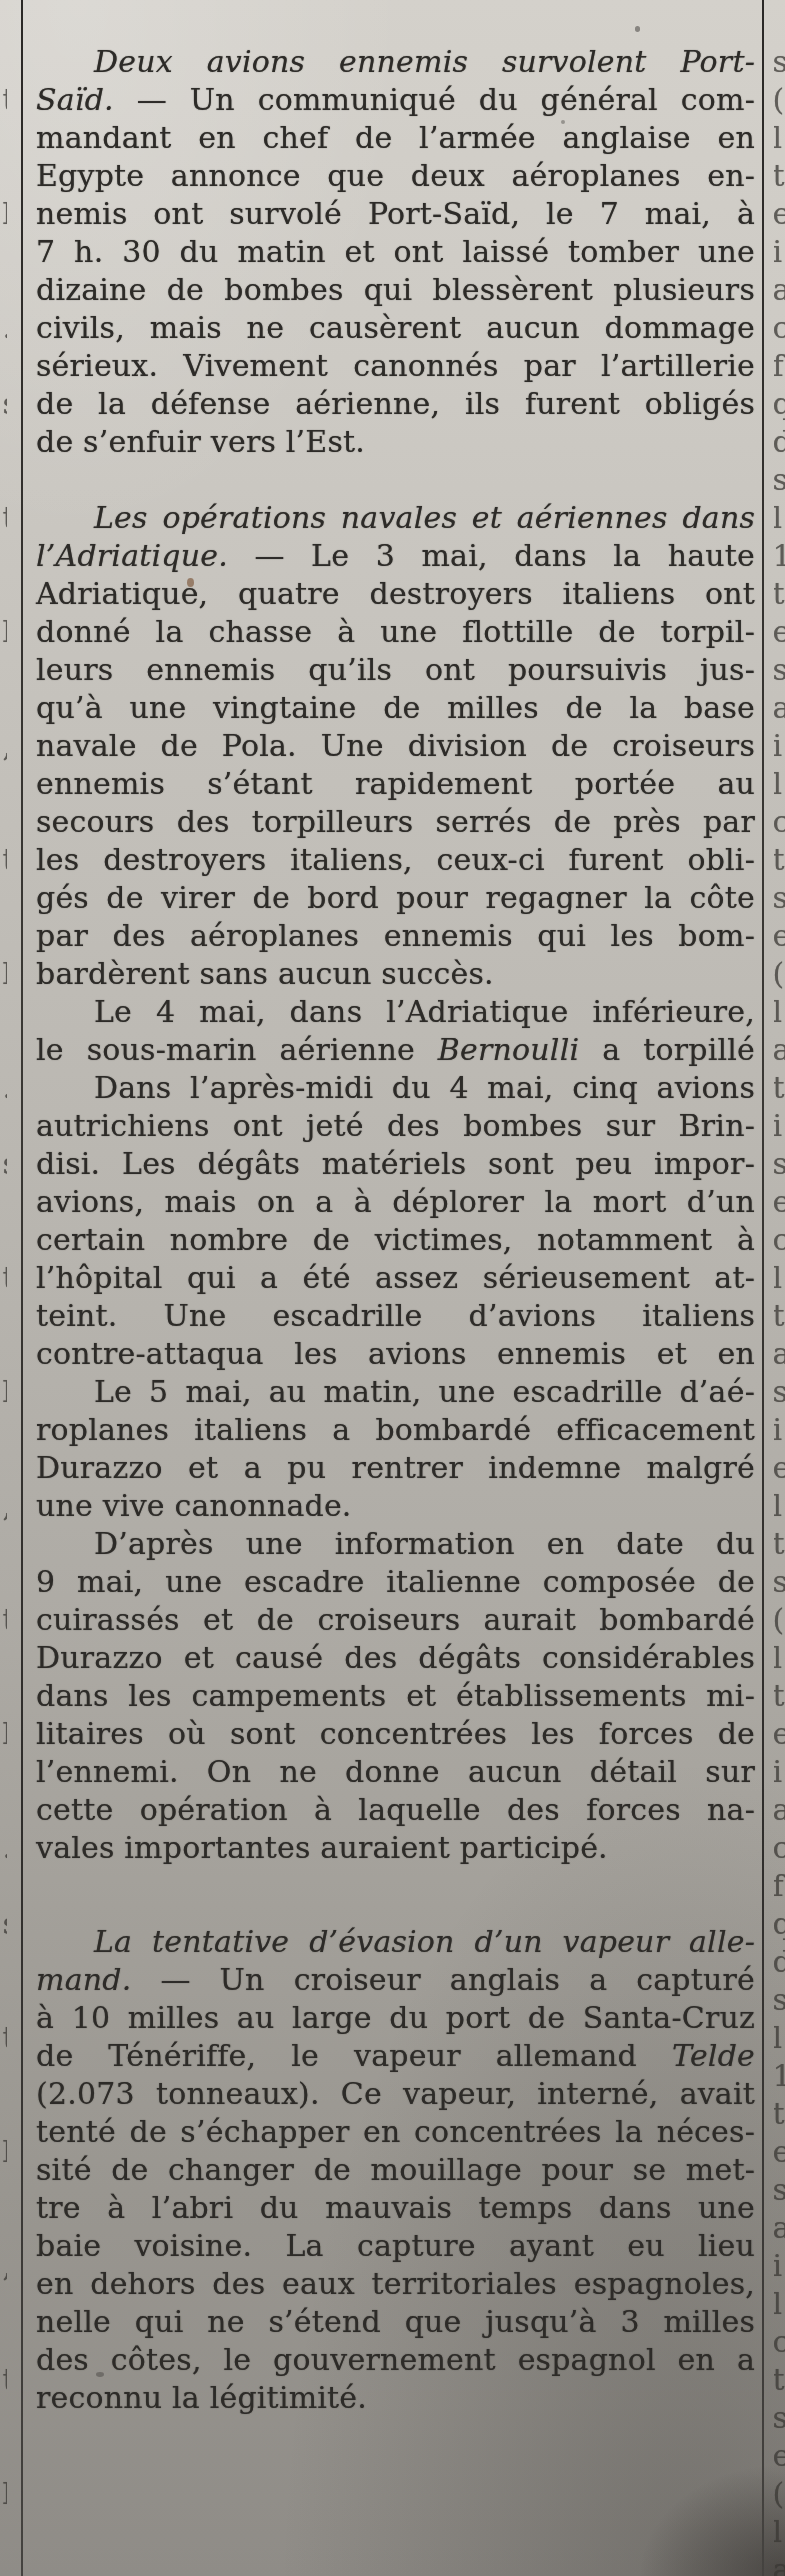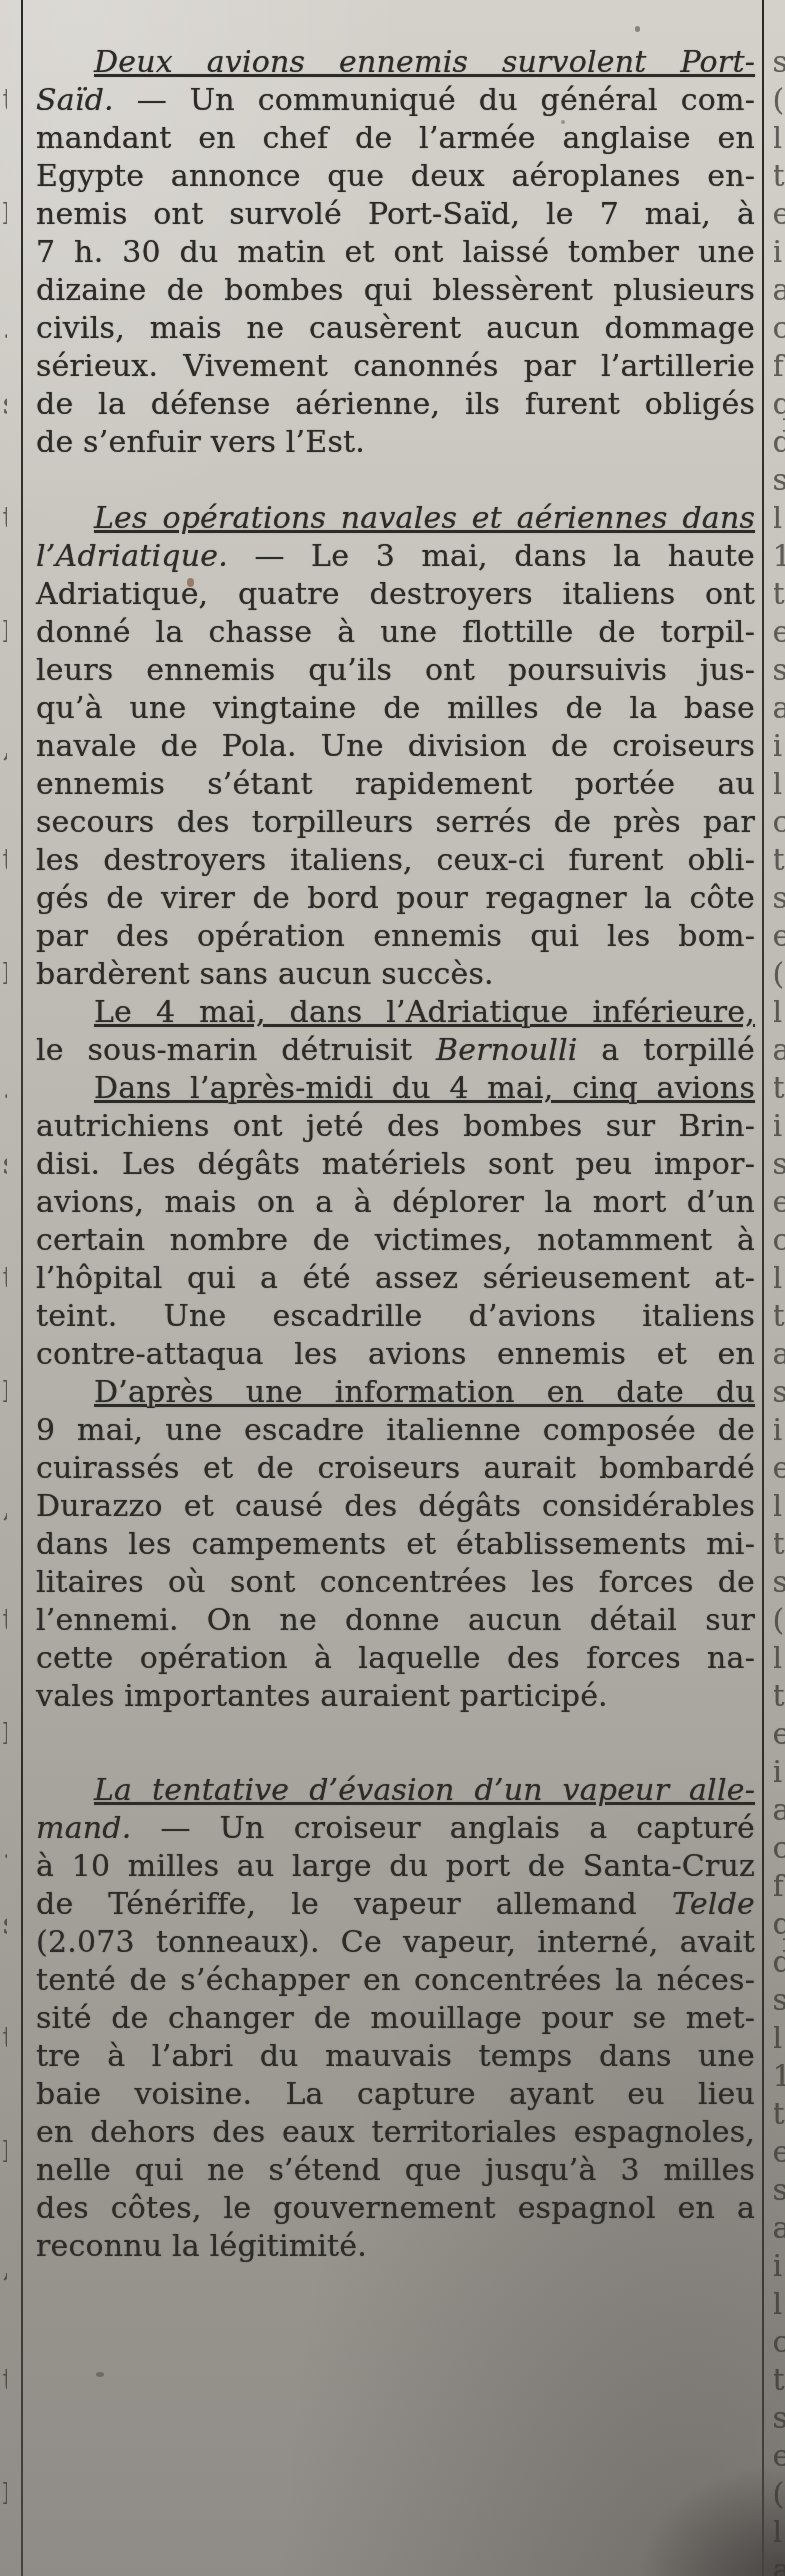--- a/index.html
+++ b/index.html
@@ -23,21 +23,21 @@
     position:absolute;left:36px;top:43px;width:719px;
     font-size:30px;line-height:38px;
     text-shadow:0 0 0.8px rgba(45,43,40,.55), 0 0 1.6px rgba(45,43,40,.18);
     letter-spacing:0.2px;
   }
   .paragraph{margin:0;}
   .paragraph.gap-before{margin-top:38px;}
   .paragraph.gap-before-large{margin-top:56px;}
   .line{height:38px;white-space:nowrap;}
   .line.justify{white-space:normal;text-align:justify;text-align-last:justify;}
-  .line.first{text-indent:58px;text-decoration:underline;}
+  .line.first{text-indent:58px;}
   .italic{font-style:italic;}
   .edge-strip{
     position:absolute;top:43px;bottom:0;overflow:hidden;
     font-size:30px;line-height:38px;color:#3a3834;opacity:.75;
     text-shadow:0 0 0.8px rgba(45,43,40,.5);
   }
   .edge-strip.right{left:774px;width:11.2px;}
   .edge-strip.left{left:0;width:7.2px;text-align:right;}
   .edge-strip div{height:38px;}
   .speck{position:absolute;border-radius:50%;}
@@ -213,36 +213,42 @@
         <div class="line justify"><span class="italic">l’Adriatique.</span><span> — Le 3 mai, dans la haute</span></div>
         <div class="line justify"><span>Adriatique, quatre destroyers italiens ont</span></div>
         <div class="line justify"><span>donné la chasse à une flottille de torpil-</span></div>
         <div class="line justify"><span>leurs ennemis qu’ils ont poursuivis jus-</span></div>
         <div class="line justify"><span>qu’à une vingtaine de milles de la base</span></div>
         <div class="line justify"><span>navale de Pola. Une division de croiseurs</span></div>
         <div class="line justify"><span>ennemis s’étant rapidement portée au</span></div>
         <div class="line justify"><span>secours des torpilleurs serrés de près par</span></div>
         <div class="line justify"><span>les destroyers italiens, ceux-ci furent obli-</span></div>
         <div class="line justify"><span>gés de virer de bord pour regagner la côte</span></div>
-        <div class="line justify"><span>par des opération ennemis qui les bom-</span></div>
+        <div class="line justify"><span>par des aéroplanes ennemis qui les bom-</span></div>
         <div class="line"><span>bardèrent sans aucun succès.</span></div>
       </div>
       <div class="paragraph">
         <div class="line justify first"><span>Le 4 mai, dans l’Adriatique inférieure,</span></div>
-        <div class="line justify"><span>le sous-marin détruisit </span><span class="italic">Bernoulli</span><span> a torpillé</span></div>
+        <div class="line justify"><span>le sous-marin aérienne </span><span class="italic">Bernoulli</span><span> a torpillé</span></div>
       </div>
       <div class="paragraph">
         <div class="line justify first"><span>Dans l’après-midi du 4 mai, cinq avions</span></div>
         <div class="line justify"><span>autrichiens ont jeté des bombes sur Brin-</span></div>
         <div class="line justify"><span>disi. Les dégâts matériels sont peu impor-</span></div>
         <div class="line justify"><span>avions, mais on a à déplorer la mort d’un</span></div>
         <div class="line justify"><span>certain nombre de victimes, notamment à</span></div>
         <div class="line justify"><span>l’hôpital qui a été assez sérieusement at-</span></div>
         <div class="line justify"><span>teint. Une escadrille d’avions italiens</span></div>
         <div class="line justify"><span>contre-attaqua les avions ennemis et en</span></div>
+      </div>
+      <div class="paragraph">
+        <div class="line justify first"><span>Le 5 mai, au matin, une escadrille d’aé-</span></div>
+        <div class="line justify"><span>roplanes italiens a bombardé efficacement</span></div>
+        <div class="line justify"><span>Durazzo et a pu rentrer indemne malgré</span></div>
+        <div class="line"><span>une vive canonnade.</span></div>
       </div>
       <div class="paragraph">
         <div class="line justify first"><span>D’après une information en date du</span></div>
         <div class="line justify"><span>9 mai, une escadre italienne composée de</span></div>
         <div class="line justify"><span>cuirassés et de croiseurs aurait bombardé</span></div>
         <div class="line justify"><span>Durazzo et causé des dégâts considérables</span></div>
         <div class="line justify"><span>dans les campements et établissements mi-</span></div>
         <div class="line justify"><span>litaires où sont concentrées les forces de</span></div>
         <div class="line justify"><span>l’ennemi. On ne donne aucun détail sur</span></div>
         <div class="line justify"><span>cette opération à laquelle des forces na-</span></div>

